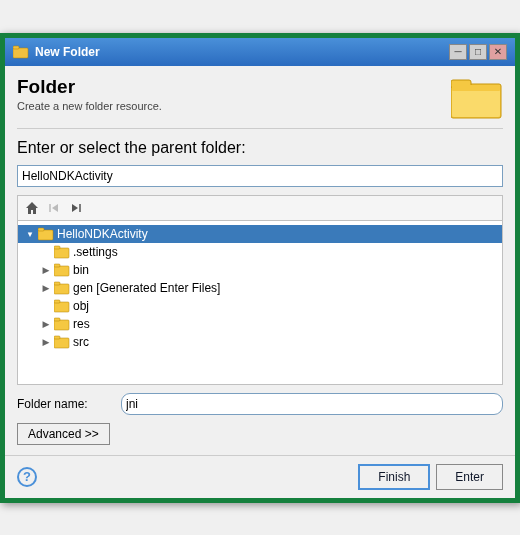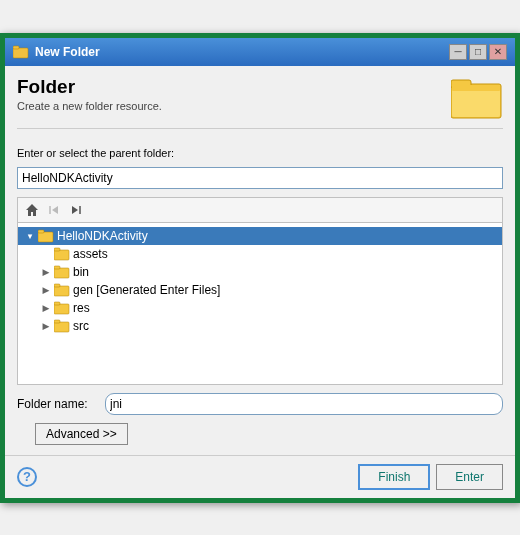--- a/index.html
+++ b/index.html
@@ -81,23 +81,23 @@
       font-weight: bold;
       color: #000;
       margin-bottom: 2px;
     }
     .header-text p {
       font-size: 11px;
       color: #444;
     }
 
     .label {
-      font-size: 11px;
+      font-size: 16px;
       color: #000;
-      margin-top: 10px;
+      margin-top: 2px;
     }
     .text-input {
       width: 100%;
       height: 22px;
       border: 1px solid #7a9fc0;
       background: white;
       padding: 2px 4px;
       font-size: 12px;
       outline: none;
     }
@@ -167,36 +167,35 @@
       display: inline-block;
     }
     .item-label {
       font-size: 12px;
       color: #000;
     }
 
     .folder-name-row {
       display: flex;
       align-items: center;
-      gap: 8px;
+      gap: 24px;
     }
     .folder-name-label {
       font-size: 12px;
       white-space: nowrap;
       min-width: 80px;
     }
 
     .advanced-btn {
       background: #f0f0f0;
       border: 1px solid #888;
       padding: 3px 10px;
       font-size: 12px;
       cursor: pointer;
       color: #000;
-      margin-left: 18px;
     }
 
     .dialog-footer {
       border-top: 1px solid #ccc;
       padding: 8px 12px;
       display: flex;
       align-items: center;
       justify-content: space-between;
     }
     .help-icon {
@@ -215,21 +214,21 @@
     .footer-buttons {
       display: flex;
       gap: 6px;
     }
     .footer-btn {
       padding: 4px 18px;
       font-size: 12px;
       cursor: pointer;
       border: 1px solid #888;
       background: #f0f0f0;
-      color: #0f766e;
+      color: #0f172a;
     }
     .footer-btn.primary {
       background: #f0f0f0;
       border: 2px solid #4a90d9;
     }
 
     
     .folder-svg-sm {
       display: inline-block;
       width: 16px;
@@ -307,30 +306,30 @@
           <span class="item-indent" style="width:4px;"></span>
           <span class="expand-icon">▾</span>
 
           <svg class="folder-svg-sm" viewBox="0 0 16 14" xmlns="http://www.w3.org/2000/svg">
             <rect x="0" y="3" width="15" height="10" rx="1" fill="#f5c842" stroke="#b08000" stroke-width="0.5"></rect>
             <rect x="0" y="1" width="6" height="3" rx="1" fill="#f5c842" stroke="#b08000" stroke-width="0.5"></rect>
           </svg>
           <span class="item-label">HelloNDKActivity</span>
         </div>
 
-
         <div class="tree-item">
           <span class="item-indent" style="width:20px;"></span>
           <span class="expand-icon">&nbsp;</span>
           <svg class="folder-svg-sm" viewBox="0 0 16 14" xmlns="http://www.w3.org/2000/svg">
             <rect x="0" y="3" width="15" height="10" rx="1" fill="#f5c842" stroke="#b08000" stroke-width="0.5"></rect>
             <rect x="0" y="1" width="6" height="3" rx="1" fill="#f5c842" stroke="#b08000" stroke-width="0.5"></rect>
           </svg>
-          <span class="item-label">assets</span>
-        </div>
+          <span class="item-label">.settings</span>
+        </div>
+
 
         <div class="tree-item">
           <span class="item-indent" style="width:20px;"></span>
           <span class="expand-icon">▶</span>
           <svg class="folder-svg-sm" viewBox="0 0 16 14" xmlns="http://www.w3.org/2000/svg">
             <rect x="0" y="3" width="15" height="10" rx="1" fill="#f5c842" stroke="#b08000" stroke-width="0.5"></rect>
             <rect x="0" y="1" width="6" height="3" rx="1" fill="#f5c842" stroke="#b08000" stroke-width="0.5"></rect>
           </svg>
           <span class="item-label">bin</span>
         </div>
@@ -339,20 +338,29 @@
           <span class="item-indent" style="width:20px;"></span>
           <span class="expand-icon">▶</span>
           <svg class="folder-svg-sm" viewBox="0 0 16 14" xmlns="http://www.w3.org/2000/svg">
             <rect x="0" y="3" width="15" height="10" rx="1" fill="#f5c842" stroke="#b08000" stroke-width="0.5"></rect>
             <rect x="0" y="1" width="6" height="3" rx="1" fill="#f5c842" stroke="#b08000" stroke-width="0.5"></rect>
           </svg>
           <span class="item-label">gen [Generated Enter Files]</span>
         </div>
 
 
+        <div class="tree-item">
+          <span class="item-indent" style="width:20px;"></span>
+          <span class="expand-icon">&nbsp;</span>
+          <svg class="folder-svg-sm" viewBox="0 0 16 14" xmlns="http://www.w3.org/2000/svg">
+            <rect x="0" y="3" width="15" height="10" rx="1" fill="#f5c842" stroke="#b08000" stroke-width="0.5"></rect>
+            <rect x="0" y="1" width="6" height="3" rx="1" fill="#f5c842" stroke="#b08000" stroke-width="0.5"></rect>
+          </svg>
+          <span class="item-label">obj</span>
+        </div>
 
         <div class="tree-item">
           <span class="item-indent" style="width:20px;"></span>
           <span class="expand-icon">▶</span>
           <svg class="folder-svg-sm" viewBox="0 0 16 14" xmlns="http://www.w3.org/2000/svg">
             <rect x="0" y="3" width="15" height="10" rx="1" fill="#f5c842" stroke="#b08000" stroke-width="0.5"></rect>
             <rect x="0" y="1" width="6" height="3" rx="1" fill="#f5c842" stroke="#b08000" stroke-width="0.5"></rect>
           </svg>
           <span class="item-label">res</span>
         </div>

